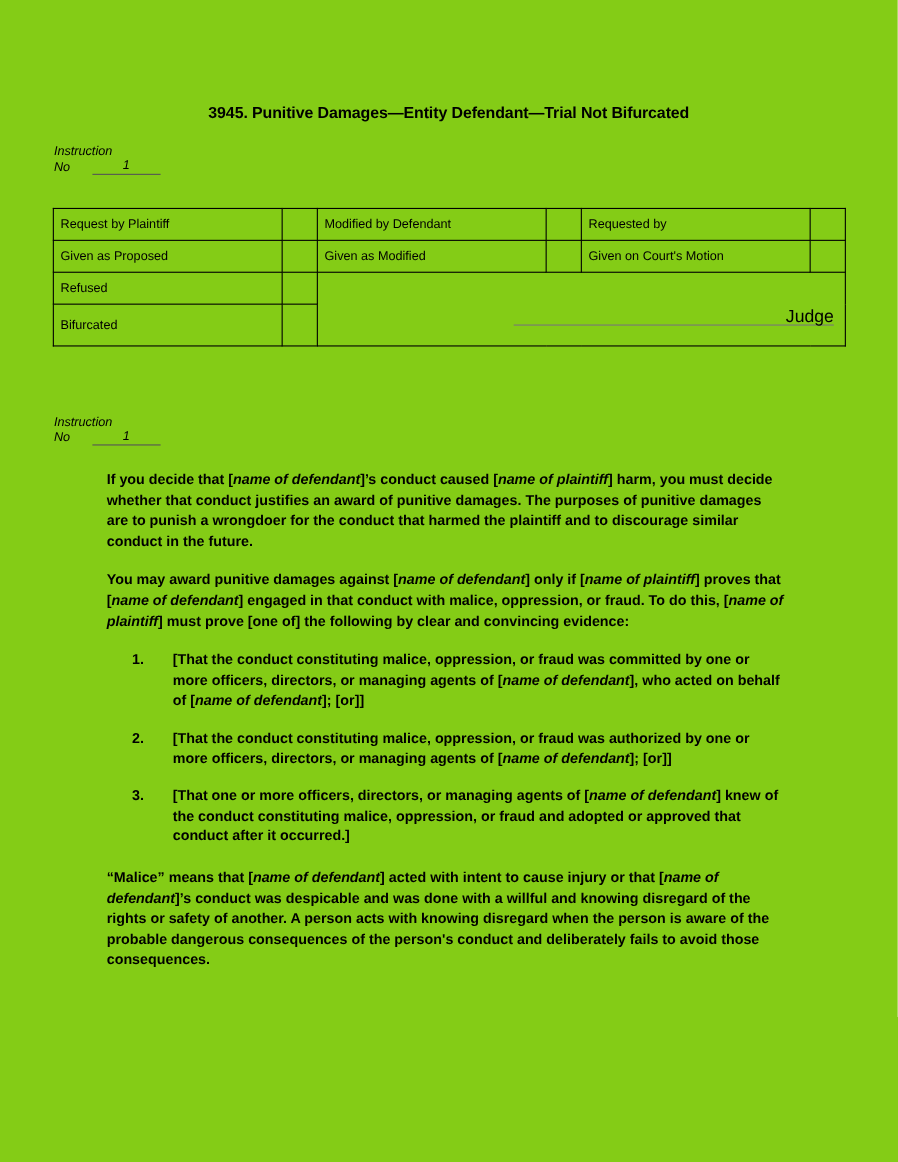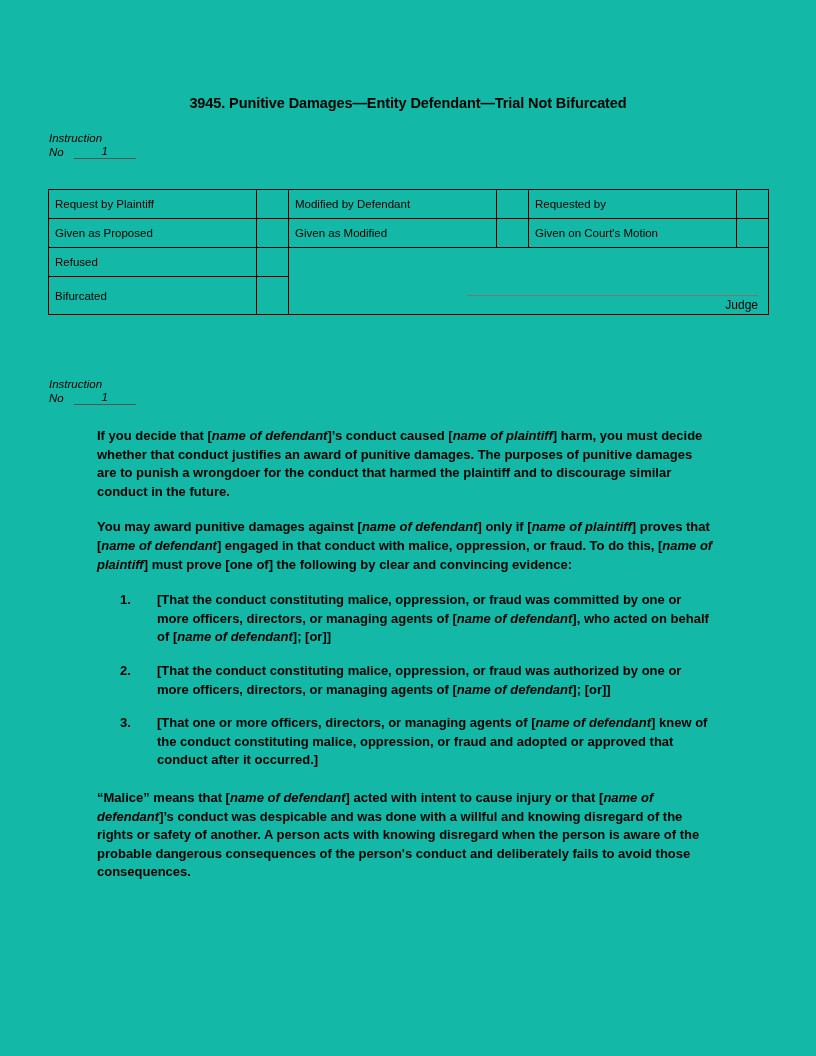--- a/index.html
+++ b/index.html
@@ -12,21 +12,21 @@
     height: 1056px;
     position: relative;
     font-family: "Liberation Sans", sans-serif;
     color: #000000;
     overflow: hidden;
   }
 
   .page {
     position: absolute;
     inset: 0;
-    background: #14b8a6;
+    background: #84cc16;
   }
 
   
   .doc-title {
     position: absolute;
     left: 48px;
     top: 95px;
     width: 720px;
     text-align: center;
     font-size: 14.5px;
@@ -39,21 +39,21 @@
     position: absolute;
     font-size: 11.5px;
     line-height: 14px;
     font-weight: normal;
     font-style: italic;
   }
   .instr-line1 { display: block; }
   .instr-line2 {
     display: flex;
     align-items: flex-end;
-    gap: 10px;
+    gap: 20px;
   }
   .instr-no-label { display: inline-block; }
   .instr-no-value {
     display: inline-block;
     width: 62px;
     border-bottom: 1.2px solid #555;
     text-align: center;
     font-size: 11.5px;
     line-height: 13px;
     padding-bottom: 0px;
@@ -95,22 +95,22 @@
   .sig-line {
     position: absolute;
     left: 178px;
     right: 10px;
     bottom: 18px;
     border-top: 1.2px solid #777;
   }
   .sig-label {
     position: absolute;
     right: 10px;
-    bottom: 3px;
-    font-size: 12px;
+    bottom: 20px;
+    font-size: 16px;
     line-height: 11px;
     margin-top: 24px;
   }
 
   
   .body-wrap {
     position: absolute;
     left: 97px;
     top: 427px;
     width: 617px;

